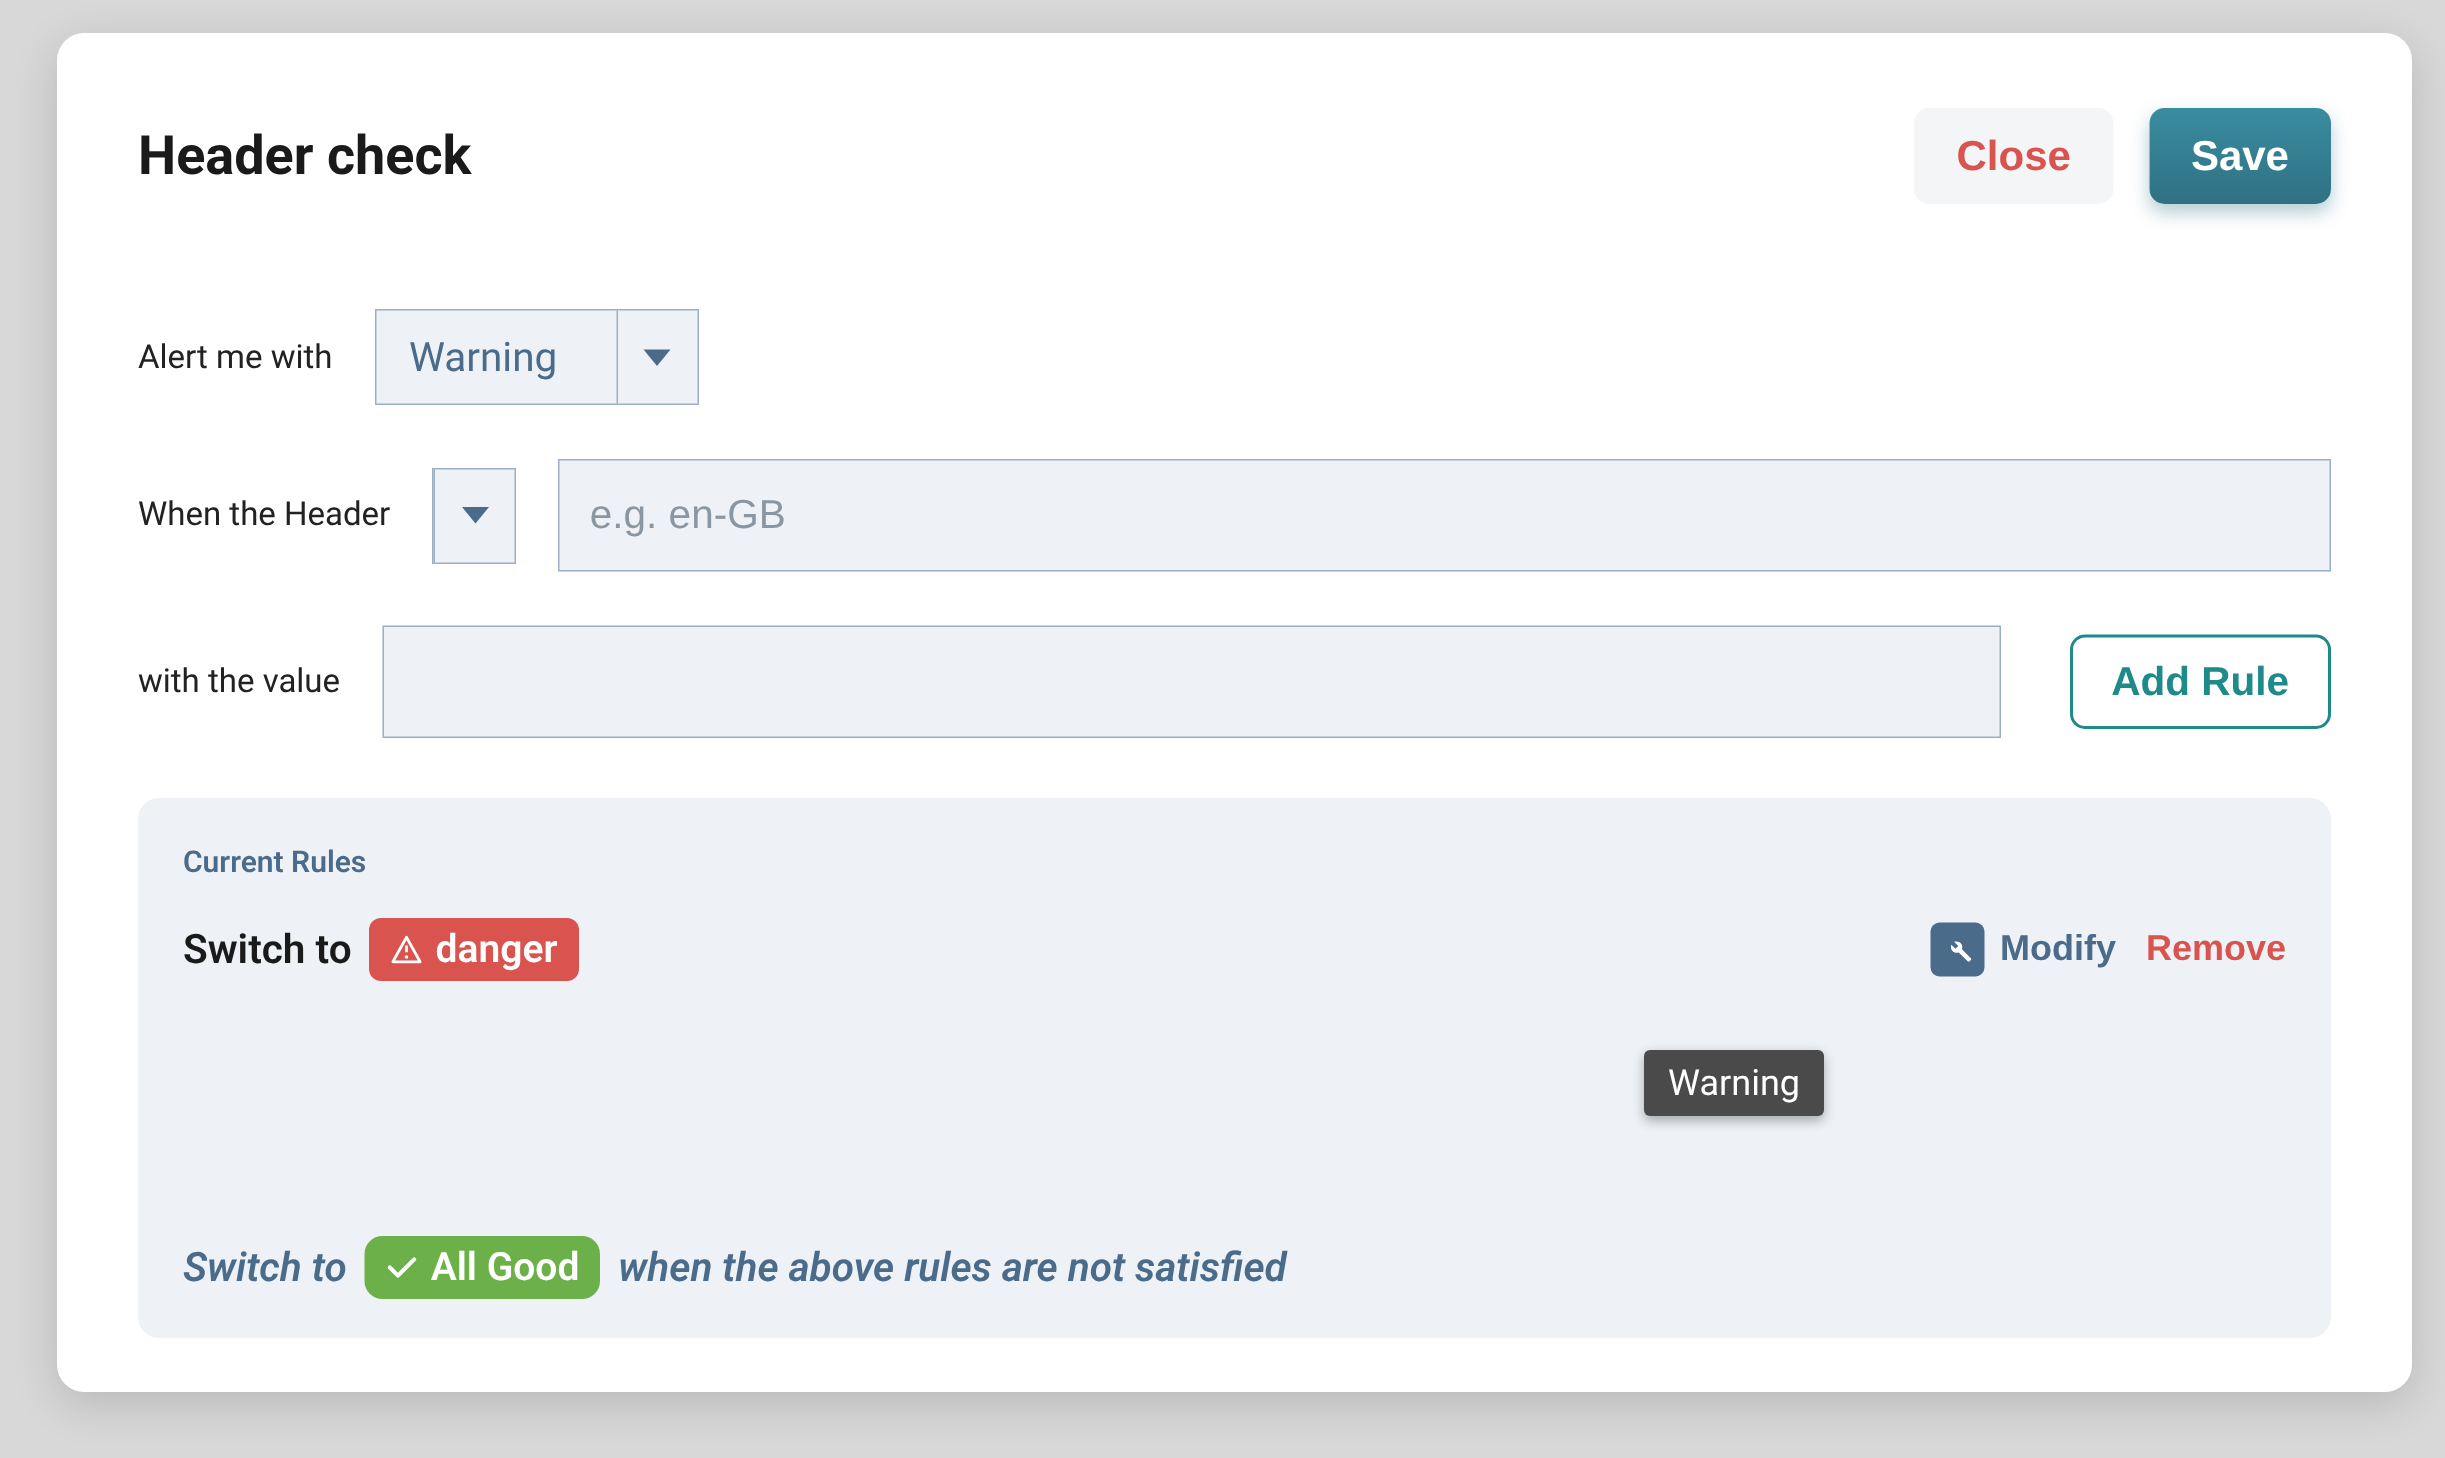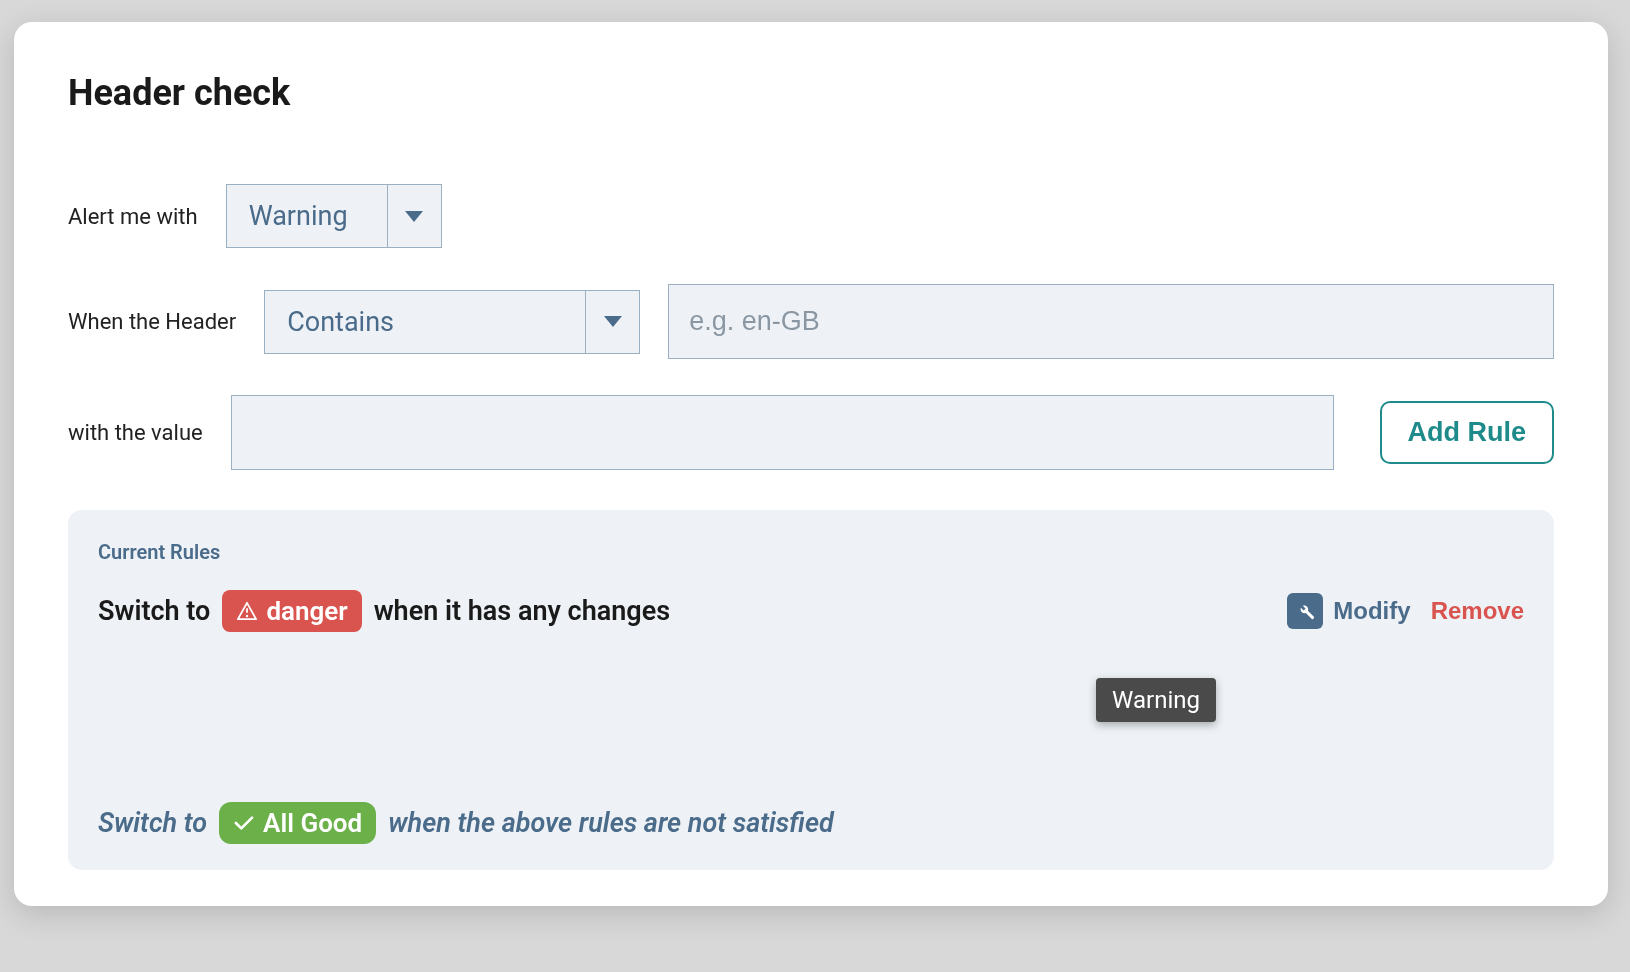--- a/index.html
+++ b/index.html
@@ -8,21 +8,21 @@
     font-family: -apple-system, BlinkMacSystemFont, "Segoe UI", Roboto, Helvetica, Arial, sans-serif;
     background: #d8d8d8;
     overflow: hidden;
   }
   .bg-hint {
     position: absolute; left: 0; top: 0; width: 100%; height: 100%;
     color: #888; font-size: 24px;
   }
   .modal {
     position: absolute;
-    left: 14px; right: 22px; top: 22px;
+    left: 38px; right: 22px; top: 22px;
     background: #fff;
     border-radius: 18px;
     box-shadow: 0 8px 30px rgba(0,0,0,0.15);
     padding: 50px 54px 36px 54px;
   }
   .modal-header {
     display: flex;
     align-items: center;
     justify-content: space-between;
     margin-bottom: 70px;
@@ -215,36 +215,39 @@
 </style>
 </head>
 <body>
 
 <div class="bg-hint"></div>
 
 <div class="modal">
 
   <div class="modal-header">
     <h1 class="modal-title">Header check</h1>
+    <div class="header-actions">
+      <button class="btn btn-close">Close</button>
+      <button class="btn btn-save">Save</button>
+    </div>
   </div>
 
   <div class="form-row">
     <span class="form-label">Alert me with</span>
     <div class="select-wrap">
       <span class="select-value">Warning</span>
       <span class="select-caret">
           <span class="caret-icon"></span>
         </span>
     </div>
   </div>
 
   <div class="form-row row-header">
     <span class="form-label">When the Header</span>
     <div class="select-wrap">
-      <span class="select-value wide">Contains</span>
       <span class="select-caret">
           <span class="caret-icon"></span>
         </span>
     </div>
     <input class="text-input" type="text" placeholder="e.g. en-GB" style="">
   </div>
 
   <div class="form-row row-value">
     <span class="form-label">with the value</span>
     <input class="text-input" type="text" style="">
@@ -259,21 +262,20 @@
       <span class="badge badge-danger">
         <span class="badge-icon-tri">
           <svg viewBox="0 0 24 22">
               <path d="M12 2 L22 20 L2 20 Z" fill="none" stroke="#fff" stroke-width="2" stroke-linejoin="round"></path>
               <line x1="12" y1="8" x2="12" y2="13" stroke="#fff" stroke-width="2"></line>
               <circle cx="12" cy="16.5" r="1.3" fill="#fff"></circle>
             </svg>
         </span>
         <span>danger</span>
       </span>
-      <span>when it has any changes</span>
 
       <div class="rule-actions">
         <button class="modify-btn">
           <span class="wrench-box">
             <svg viewBox="0 0 24 24">
                 <path d="M21.7 18.3l-6.5-6.5c.5-1.3.4-2.8-.5-4-1.2-1.6-3.3-2.1-5.1-1.4l3 3-2.1 2.1-3-3c-.7 1.8-.2 3.9 1.4 5.1 1.2.9 2.7 1 4 .5l6.5 6.5c.4.4 1 .4 1.4 0l.9-.9c.4-.4.4-1 0-1.4z"></path>
               </svg>
           </span>
           <span>Modify</span>
         </button>

